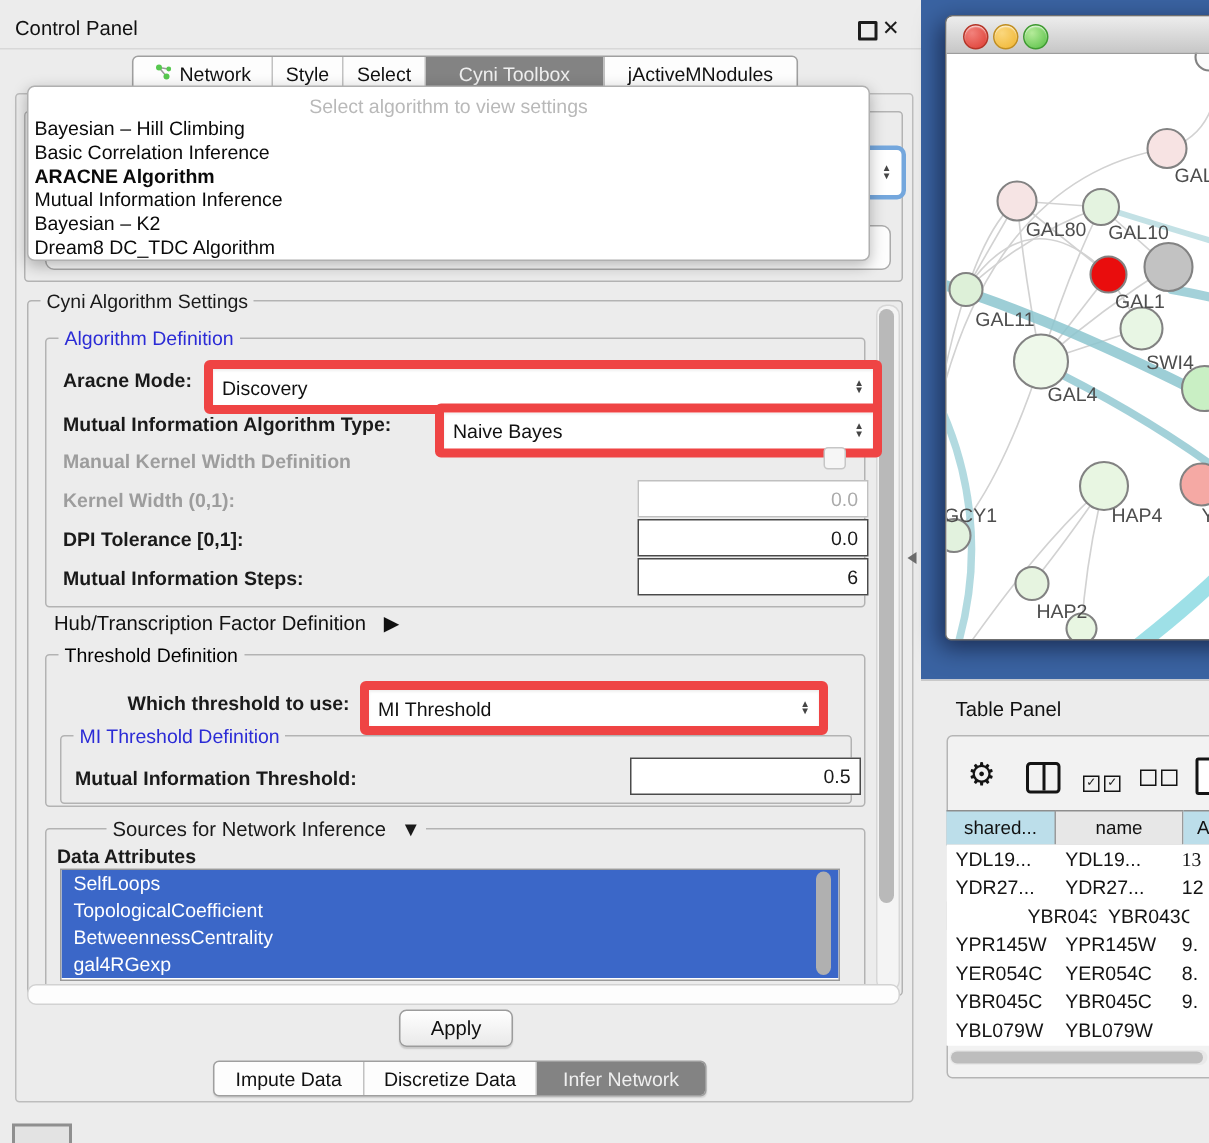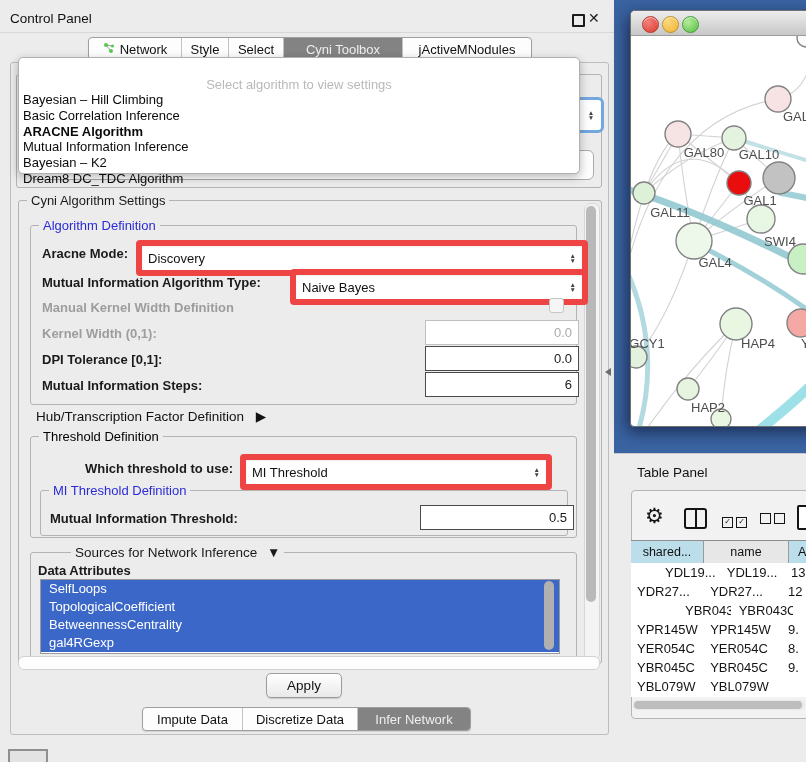--- a/index.html
+++ b/index.html
@@ -23,21 +23,21 @@
   .combo{background:#fff;border:6px solid #ef4444;border-radius:4px;display:flex;align-items:center;
          box-shadow:inset 0 1px 2px rgba(0,0,0,.08);padding:0 6px;}
   .combo .cv{flex:1;font-size:13px;color:#111;}
   .arr{display:flex;flex-direction:column;line-height:5px;font-size:6.5px;color:#444;margin-left:4px;}
   .field{background:#fff;border:1px solid #4a4a4a;text-align:left;padding:0 6px;display:flex;align-items:center;justify-content:flex-end;font-size:13px;}
   .field.dis{border:1px solid #c0c0c0;color:#ababab;}
   .lbl{font-weight:bold;color:#1a1a1a;white-space:nowrap;}
   .lbl.dis{color:#9d9d9d;}
   .ddown{left:18px;top:57px;width:560px;height:115px;background:#fff;border:1px solid #b0b0b0;border-radius:5px;
          box-shadow:0 3px 10px rgba(0,0,0,.28);z-index:30;}
-  .dd-prompt{text-align:center;color:#b9b9b9;font-size:13px;padding-top:19px;height:15px;}
+  .dd-prompt{text-align:center;color:#b9b9b9;font-size:13px;padding-top:5px;height:15px;}
   .dd-item{padding:0 4px;height:15.8px;line-height:15.8px;font-size:13px;color:#0a0a0a;white-space:nowrap;}
   .dd-bold{font-weight:bold;}
   .vtrack{background:#f4f4f4;border:1px solid #d7d7d7;border-radius:7px;}
   .vthumb{background:#b9b9b9;border-radius:6px;}
   .attr-list{background:#fff;border:1px solid #9a9a9a;}
   .attr-item{height:18px;line-height:18px;padding-left:8px;background:#3b67c8;color:#fff;font-size:13px;white-space:nowrap;}
   .btn{background:linear-gradient(#ffffff,#e9e9e9);border:1px solid #9c9c9c;border-radius:5px;
        display:flex;align-items:center;justify-content:center;font-size:13.5px;color:#111;box-shadow:0 1px 1px rgba(0,0,0,.15);}
   .chk{width:13px;height:13px;border:1.5px solid #c6c6c6;border-radius:3px;background:#f6f6f6;}
   
@@ -306,24 +306,24 @@
   <span>shared...</span>
 </div>
 <div class="a th-cell" style="left:704px;top:540px;width:84px;background:#e7e7e7;">
   <span>name</span>
 </div>
 <div class="a th-cell" style="left:789px;top:540px;width:30px;background:#bcdeea;justify-content:flex-start;padding-left:9px;">
   <span>A</span>
 </div>
 
 <div class="a" style="left:631px;top:563px;width:175px;height:134px;background:#fff;overflow:hidden;">
-  <div style="display:flex;margin-left:28px;">
+  <div style="display:flex;">
       <div class="td-cell" style="width:72px;padding-left:6px;">YDL19...</div>
       <div class="td-cell" style="width:86px;padding-left:8px;">YDL19...</div>
-      <div class="td-cell" style="width:20px;">13</div>
+      <div class="td-cell" style="width:20px;font-family:Liberation Serif, serif;">13</div>
     </div>
   <div style="display:flex;">
       <div class="td-cell" style="width:72px;padding-left:6px;">YDR27...</div>
       <div class="td-cell" style="width:86px;padding-left:8px;">YDR27...</div>
       <div class="td-cell" style="width:20px;">12</div>
     </div>
   <div style="display:flex;margin-left:48px;">
       <div class="td-cell" style="width:72px;padding-left:6px;">YBR043C</div>
       <div class="td-cell" style="width:86px;padding-left:8px;">YBR043C</div>
       <div class="td-cell" style="width:20px;"></div>

